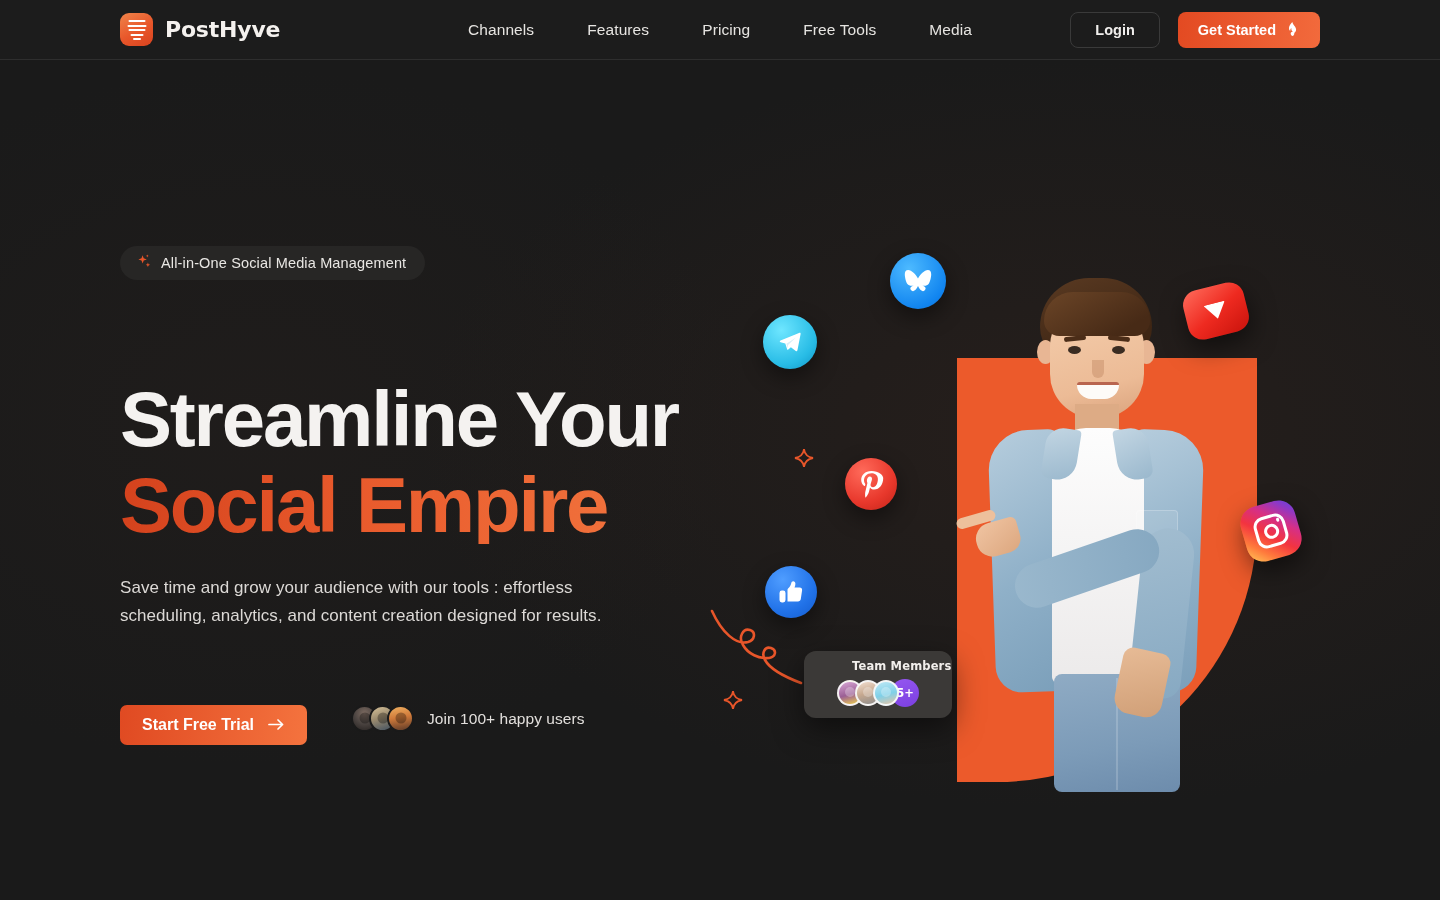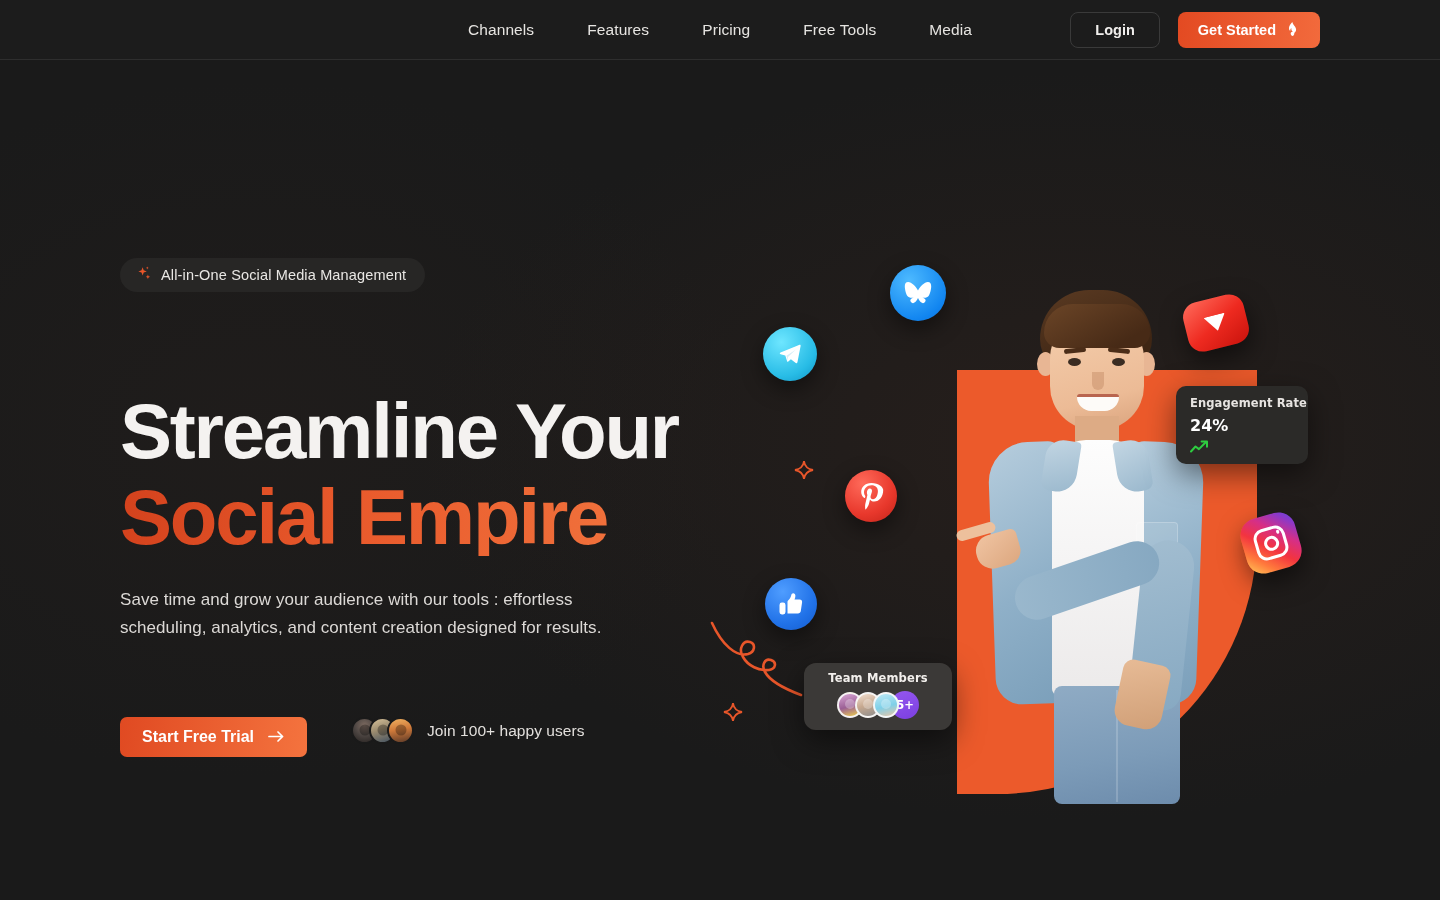--- a/index.html
+++ b/index.html
@@ -111,21 +111,21 @@
     font-family: "Liberation Sans", sans-serif;
     cursor: pointer;
     display: flex; align-items: center; gap: 9px;
     white-space: nowrap;
   }
   .flame { font-size: 14px; line-height: 1; }
 
   
   .hero {
     position: absolute;
-    top: 60px; left: 0;
+    top: 48px; left: 0;
     width: 1440px; height: 840px;
     background:
       radial-gradient(900px 520px at 74% 46%, rgba(58,38,30,0.38) 0%, rgba(26,26,26,0) 72%),
       radial-gradient(700px 500px at 18% 44%, rgba(44,34,30,0.30) 0%, rgba(26,26,26,0) 70%),
       #1a1a1a;
     overflow: hidden;
   }
 
   .badge {
     position: absolute;
@@ -480,23 +480,24 @@
     width: 148px; height: 67px;
     background: rgba(62,60,58,0.92);
     border-radius: 12px;
     box-shadow: 0 10px 30px rgba(0,0,0,0.5);
     padding-top: 8px;
   }
   .card-team .lbl {
     color: #f2efec;
     font-size: 11.5px;
     font-weight: 700;
-    text-align: center;
+    text-align: left;
     letter-spacing: 0.15px;
     font-family: "DejaVu Sans", sans-serif;
+    margin-left: 48px;
   }
   .team-avatars {
     display: flex; align-items: center;
     justify-content: center;
     margin-top: 6px;
   }
   .team-avatars .tav {
     width: 26px; height: 26px;
     border-radius: 50%;
     border: 2px solid rgba(250,250,250,0.92);
@@ -531,20 +532,30 @@
   .deco { position: absolute; pointer-events: none; }
   .deco-squiggle { left: 18px; top: 440px; }
   .deco-star-1 { left: 104px; top: 280px; }
   .deco-star-2 { left: 33px; top: 522px; }
 </style>
 </head>
 <body>
 
 <div class="header">
 
+  <div class="brand">
+    <span class="brand-mark">
+      <i></i>
+        <i></i>
+        <i></i>
+        <i></i>
+        <i></i>
+    </span>
+    <span class="brand-name">PostHyve</span>
+  </div>
 
   <nav class="nav">
     <a href="#">Channels</a>
     <a href="#">Features</a>
     <a href="#">Pricing</a>
     <a href="#">Free Tools</a>
     <a href="#">Media</a>
   </nav>
 
   <div class="header-actions">
@@ -685,30 +696,20 @@
       <span class="yt-play"></span>
     </span>
 
     <span class="sicon ic-instagram">
       <span class="ig-ring">
         <span class="ig-lens"></span>
         <span class="ig-dot"></span>
       </span>
     </span>
 
-    <div class="card-engagement">
-      <div class="lbl">Engagement Rate</div>
-      <div class="val">24%</div>
-      <span class="trend">
-        <svg width="22" height="13" viewBox="0 0 22 13" fill="none" aria-hidden="true">
-          <path d="M1 11.5l4.5-5 3.4 2.6L16 2" stroke="#2ecc40" stroke-width="2" stroke-linecap="round" stroke-linejoin="round" fill="none"></path>
-          <path d="M11.6 1.6H17v5.2" stroke="#2ecc40" stroke-width="2" stroke-linecap="round" stroke-linejoin="round" fill="none"></path>
-        </svg>
-      </span>
-    </div>
 
     <div class="card-team">
       <div class="lbl">Team Members</div>
       <div class="team-avatars">
         <span class="tav tav1">
             <span class="tav-face"></span>
           </span>
         <span class="tav tav2">
             <span class="tav-face"></span>
           </span>

